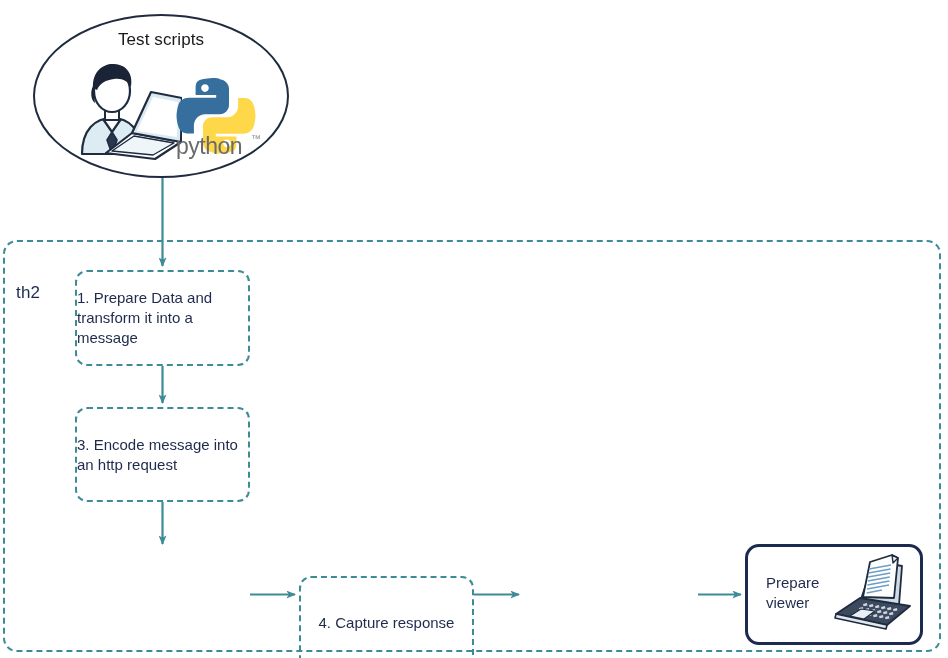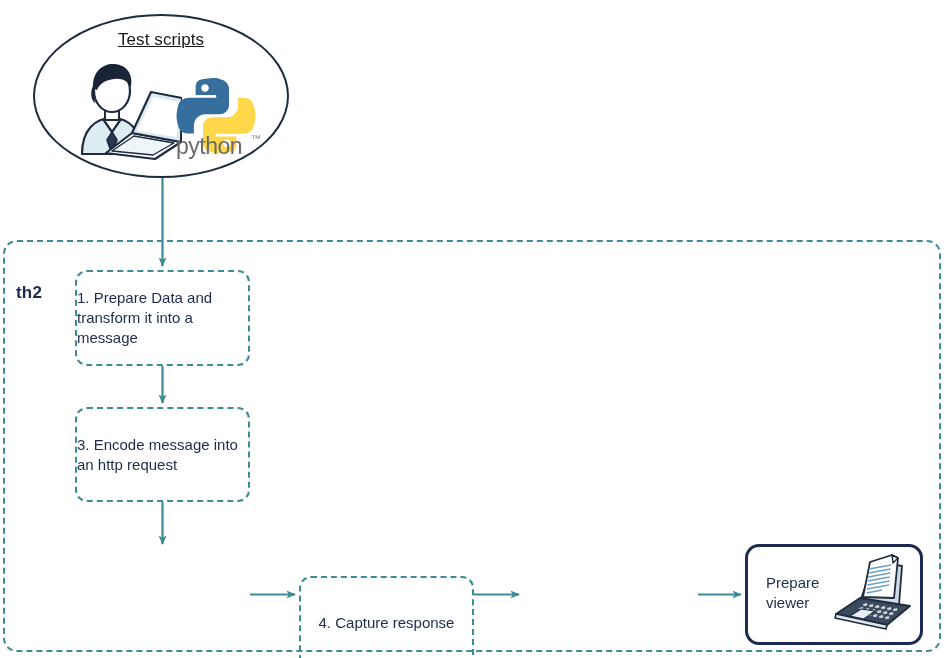--- a/index.html
+++ b/index.html
@@ -33,38 +33,37 @@
     background: #ffffff;
     box-sizing: border-box;
   }
   #source-title {
     left: 33px; top: 30px;
     width: 256px;
     text-align: center;
     font-size: 17px;
     color: #1a1a1a;
     letter-spacing: .1px;
-    text-decoration: underline;
   }
   #person-icon { left: 62px; top: 56px; width: 120px; height: 105px; }
   #python-icon { left: 172px; top: 72px; width: 88px; height: 88px; }
 
   
   #th2-container {
     left: 3px; top: 240px;
     width: 938px; height: 412px;
     border: 2.5px dashed #3d8b96;
     border-radius: 14px;
     box-sizing: border-box;
     background: transparent;
   }
   #th2-label {
     left: 16px; top: 283px;
     font-size: 17px;
-    font-weight: bold;
+    font-weight: normal;
     color: #1b2a4e;
     letter-spacing: .2px;
   }
 
   
   .step-box {
     border: 2.5px dashed #3d8b96;
     border-radius: 12px;
     box-sizing: border-box;
     background: transparent;

